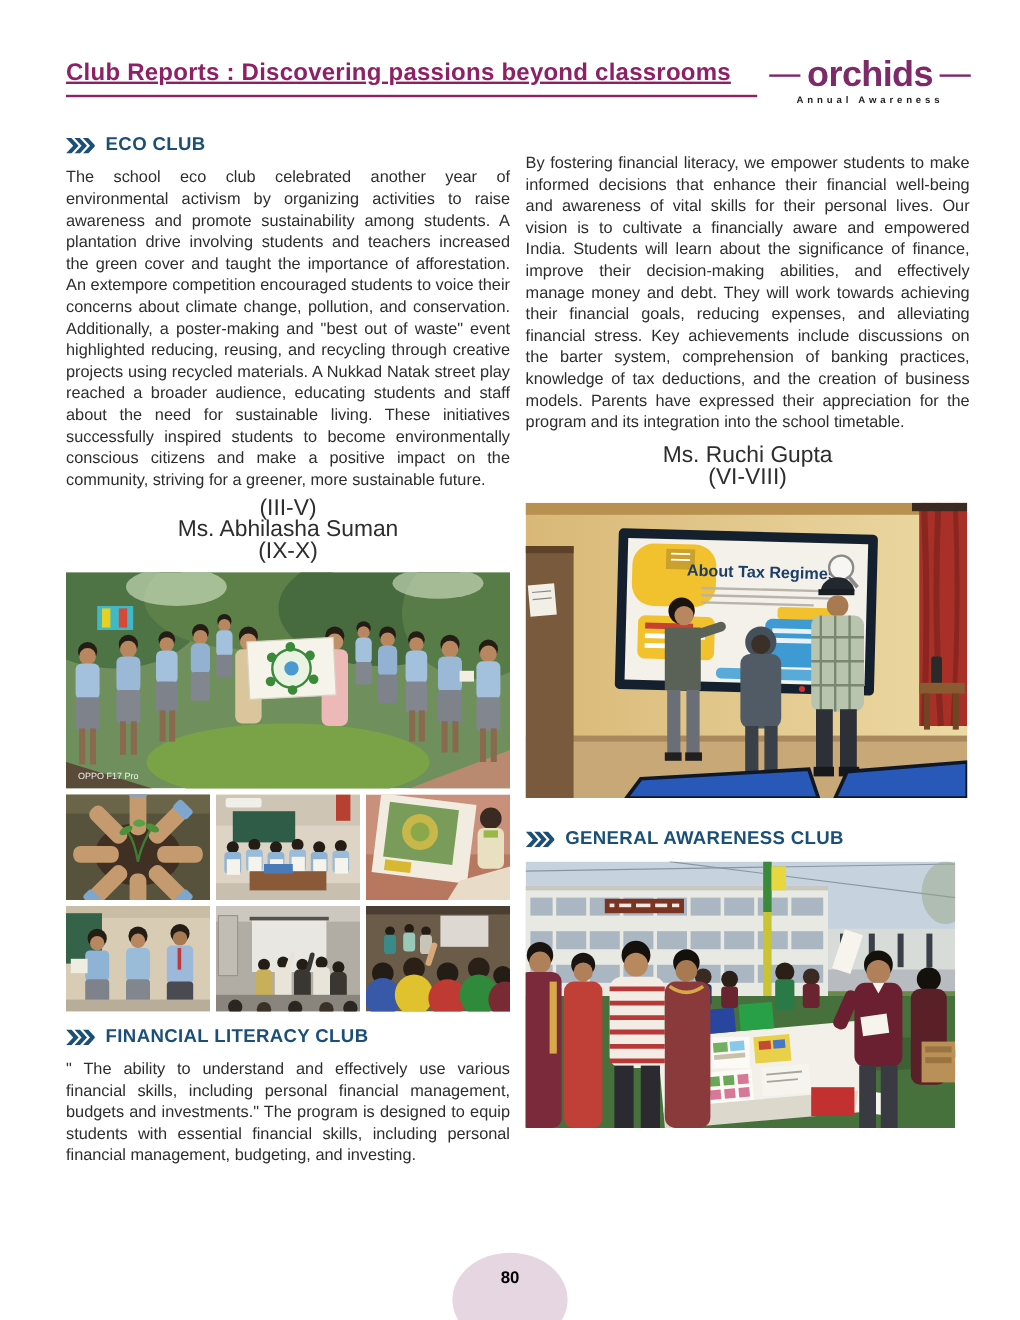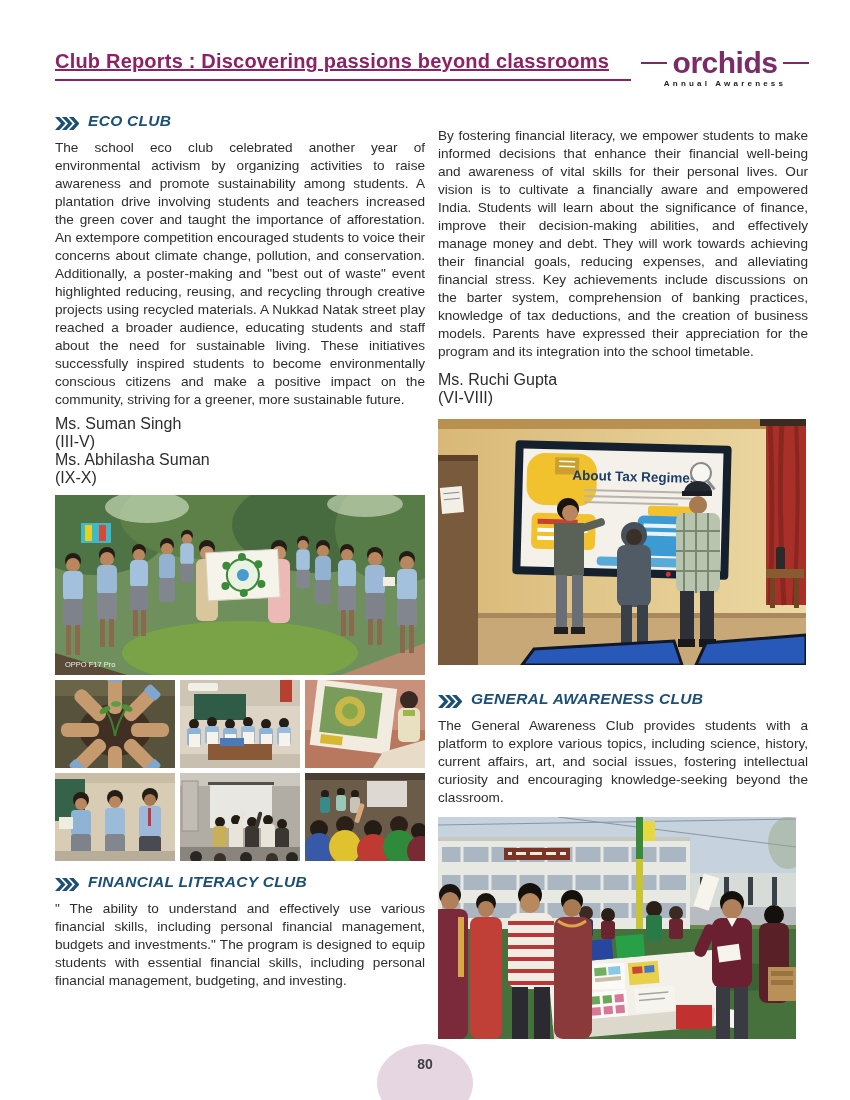--- a/index.html
+++ b/index.html
@@ -11,32 +11,32 @@
                 color:#8e2166;letter-spacing:.2px;white-space:nowrap;text-decoration:underline;}
   .header-rule{position:absolute;left:55px;top:79px;width:576px;height:2px;background:#8e2166;}
   .logo{position:absolute;right:36px;top:48px;width:178px;text-align:center;}
   .logo-row{display:flex;align-items:center;justify-content:center;gap:6px;}
   .logo-dash{width:26px;height:2px;background:#7c2a68;}
   .logo-name{font-size:30px;font-weight:bold;color:#7c2a68;line-height:1;letter-spacing:-.5px;text-align:center;}
   .logo-tagline{font-size:8px;letter-spacing:3.2px;color:#1c1c1c;margin-top:1px;font-weight:bold;}
   
   .columns{display:flex;gap:13px;padding:0 42px 0 55px;margin-top:24px;}
   .col{width:370px;}
-  .section-heading{display:flex;align-items:flex-end;gap:9px;margin:0 0 9px 0;font-style:italic;}
+  .section-heading{display:flex;align-items:center;gap:9px;margin:0 0 9px 0;}
   .section-heading .txt{color:#1b4f78;font-weight:bold;font-size:15.5px;letter-spacing:.3px;}
   .chev{flex:0 0 auto;}
   .body-text{font-size:13.6px;line-height:18px;text-align:justify;color:#2d2d2d;}
-  .attribution{text-align:left;font-size:16px;line-height:18px;margin-top:6px;}
+  .attribution{text-align:center;font-size:19px;line-height:18px;margin-top:6px;}
   .photo{display:block;} .mt8{margin-top:8px;} .mt10{margin-top:10px;}
   .mt12{margin-top:12px;} .mt14{margin-top:25px;}
   .collage{display:grid;grid-template-columns:repeat(3,120px);gap:5px;margin-top:5px;}
   
   .page-oval{position:absolute;left:50%;transform:translateX(-50%);top:1044px;width:96px;height:78px;
              background:#e6d6e2;border-radius:50%;text-align:center;}
-  .page-num{font-size:14px;font-weight:bold;color:#404040;padding-top:12px;}
+  .page-num{font-size:14px;font-weight:bold;color:#000000;padding-top:12px;}
 </style>
 </head>
 <body>
 
 <div class="header">
   <div class="header-title">Club Reports : Discovering passions beyond classrooms</div>
   <div class="header-rule"></div>
   <div class="logo">
     <div class="logo-row">
       <span class="logo-dash"></span>
@@ -56,21 +56,20 @@
         <path fill="#1b4f78" d="M0 0l6 6.5L0 13h4.5l6-6.5L4.5 0z"></path>
         <path fill="#1b4f78" d="M7 0l6 6.5L7 13h4.5l6-6.5L11.5 0z"></path>
         <path fill="#1b4f78" d="M14 0l6 6.5L14 13h4.5l6-6.5L18.5 0z"></path>
       </svg>
       <span class="txt">ECO CLUB</span>
     </div>
 
     <div class="body-text">The school eco club celebrated another year of environmental activism by organizing activities to raise awareness and promote sustainability among students. A plantation drive involving students and teachers increased the green cover and taught the importance of afforestation. An extempore competition encouraged students to voice their concerns about climate change, pollution, and conservation. Additionally, a poster-making and "best out of waste" event highlighted reducing, reusing, and recycling through creative projects using recycled materials. A Nukkad Natak street play reached a broader audience, educating students and staff about the need for sustainable living. These initiatives successfully inspired students to become environmentally conscious citizens and make a positive impact on the community, striving for a greener, more sustainable future.</div>
 
     <div class="attribution">
-      <div>Ms. Suman Singh</div>
       <div>(III-V)</div>
       <div>Ms. Abhilasha Suman</div>
       <div>(IX-X)</div>
     </div>
 
     <svg class="photo mt8" width="370" height="180" viewBox="0 0 370 180">
       <rect width="370" height="180" fill="#6f8f5c"></rect>
       <ellipse cx="40" cy="32" rx="75" ry="48" fill="#4e7344"></ellipse>
       <ellipse cx="150" cy="22" rx="85" ry="42" fill="#5d8049"></ellipse>
       <ellipse cx="262" cy="30" rx="85" ry="48" fill="#476b3e"></ellipse>
@@ -510,21 +509,20 @@
     </svg>
 
     <div class="section-heading mt14">
       <svg class="chev" width="24" height="13" viewBox="0 0 24 13">
         <path fill="#1b4f78" d="M0 0l6 6.5L0 13h4.5l6-6.5L4.5 0z"></path>
         <path fill="#1b4f78" d="M7 0l6 6.5L7 13h4.5l6-6.5L11.5 0z"></path>
         <path fill="#1b4f78" d="M14 0l6 6.5L14 13h4.5l6-6.5L18.5 0z"></path>
       </svg>
       <span class="txt">GENERAL AWARENESS CLUB</span>
     </div>
-    <div class="body-text">The General Awareness Club provides students with a platform to explore various topics, including science, history, current affairs, art, and social issues, fostering intellectual curiosity and encouraging knowledge-seeking beyond the classroom.</div>
 
     <svg class="photo mt10" width="358" height="222" viewBox="0 0 358 222">
       <rect width="358" height="222" fill="#c6d2de"></rect>
       <line x1="0" y1="8" x2="358" y2="2" stroke="#8a95a0" stroke-width="1"></line>
       <line x1="120" y1="0" x2="358" y2="30" stroke="#8a95a0" stroke-width="1"></line>
 
       <rect x="0" y="20" width="252" height="92" fill="#e9e9e3"></rect>
       <rect x="0" y="20" width="252" height="4" fill="#c8c8c0"></rect>
       <g fill="#aab6c2">
         <rect x="4" y="30" width="244" height="15"></rect>

